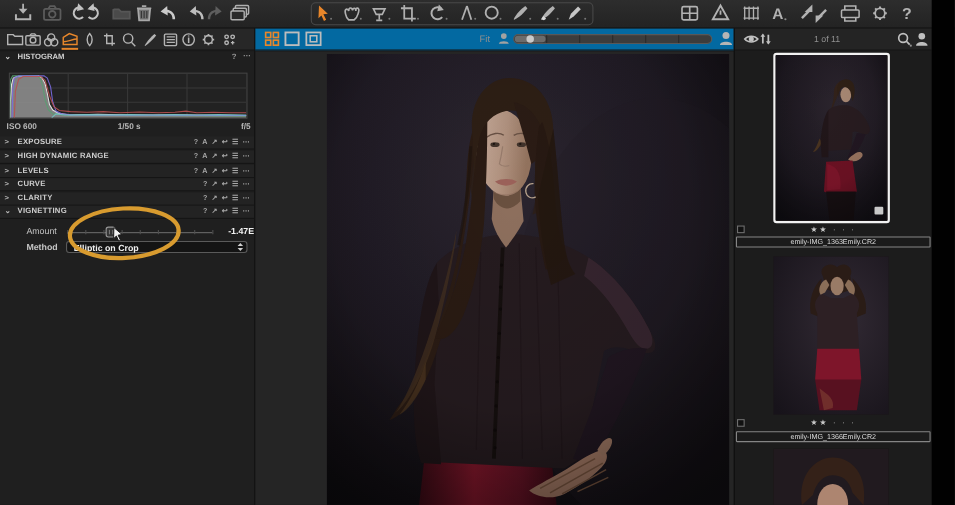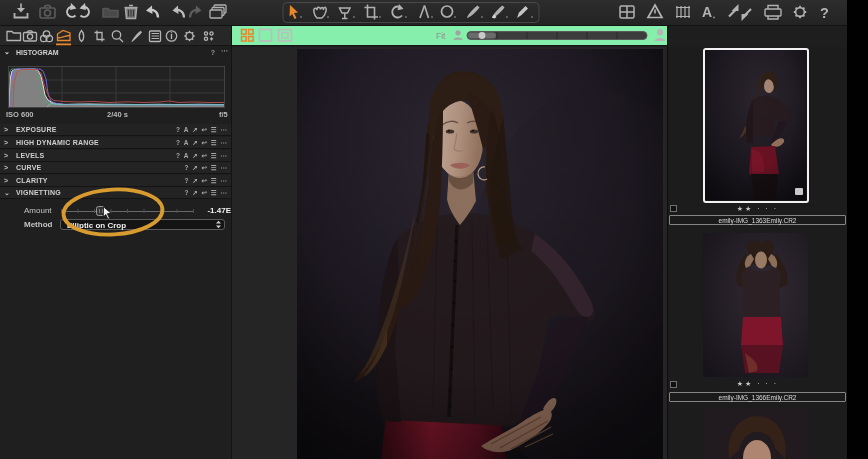--- a/index.html
+++ b/index.html
@@ -5,21 +5,21 @@
   * { margin:0; padding:0; box-sizing:border-box; }
   html,body { width:868px; height:459px; background:#000; overflow:hidden; }
   #root { position:absolute; left:0; top:0; width:868px; height:459px;
           font-family:"Liberation Sans", sans-serif; background:#1e1e1e; overflow:hidden; }
   .abs { position:absolute; }
   
   #topbar { left:0; top:0; width:868px; height:26px;
             background:linear-gradient(#2d2d2d,#232323); border-bottom:1px solid #121212; }
   
   #tabbar   { left:0;   top:26px; width:231px; height:20px; background:#272727; border-bottom:1px solid #151515;}
-  #viewbar  { left:232px; top:26px; width:435px; height:20px; background:#86efac; border-bottom:1px solid #151515;}
+  #viewbar  { left:232px; top:26px; width:435px; height:20px; background:#0369a1; border-bottom:1px solid #151515;}
   #fsheader { left:668px; top:26px; width:179px; height:20px; background:#242424; border-bottom:1px solid #151515;}
   
   #leftpanel { left:0; top:47px; width:231px; height:412px; background:#1f1f1f; }
   #viewer    { left:232px; top:47px; width:435px; height:412px; background:#252525; }
   #filmstrip { left:668px; top:47px; width:179px; height:412px; background:#1c1c1c; }
   #vdiv1 { left:231px; top:26px; width:1px; height:433px; background:#131313; }
   #vdiv2 { left:667px; top:26px; width:1px; height:433px; background:#0e0e0e; }
   #blackstrip { left:847px; top:0; width:21px; height:459px; background:#010101; }
   
   .phead { position:absolute; left:0; width:231px; height:12px; background:#232323;
@@ -248,20 +248,46 @@
       </g>
       <rect x="235" y="5.5" width="180" height="8" rx="4" fill="#3c3c3c" stroke="#585858" stroke-width="1"></rect>
       <rect x="236" y="6.5" width="28" height="6" rx="3" fill="#6b6b6b"></rect>
       <circle cx="250" cy="9.5" r="3.4" fill="#c9c9c9"></circle>
       <g stroke="#2a2a2a" stroke-width="1">
         <path d="M265,6 V13 M295,6 V13 M325,6 V13 M355,6 V13 M385,6 V13"></path>
       </g>
       <g fill="#b5b5b5">
         <circle cx="428" cy="6.3" r="3.2"></circle>
         <path d="M422.5,15 C422.5,11 433.5,11 433.5,15 Z"></path>
+      </g>
+    </svg>
+  </div>
+  <div id="fsheader" class="abs">
+    <svg width="179" height="20" viewBox="0 0 179 20" style="position:absolute;left:0;top:0;">
+
+      <g stroke="#c0c0c0" fill="none" stroke-width="1.4">
+        <path d="M9,9.5 C12,6 18,6 21,9.5 C18,13 12,13 9,9.5 Z"></path>
+      </g>
+      <circle cx="15" cy="9.5" r="2.3" fill="#c0c0c0"></circle>
+
+      <g stroke="#c0c0c0" stroke-width="1.6" fill="#c0c0c0">
+        <path d="M25.5,13.5 V5.5"></path>
+        <path d="M23.3,7.5 L25.5,4.5 L27.7,7.5 Z" stroke="none"></path>
+        <path d="M30.5,5.5 V13.5"></path>
+        <path d="M28.3,11.5 L30.5,14.5 L32.7,11.5 Z" stroke="none"></path>
+      </g>
+      <text x="72" y="12.5" font-size="8" fill="#909090" font-family="Liberation Sans">1 of 11</text>
+
+      <circle cx="153" cy="8.5" r="4" stroke="#c0c0c0" fill="none" stroke-width="1.5"></circle>
+      <path d="M156,11.5 L159,14.5" stroke="#c0c0c0" stroke-width="1.6"></path>
+      <circle cx="160" cy="15.5" r="1" fill="#909090"></circle>
+
+      <g fill="#c0c0c0">
+        <circle cx="170" cy="7" r="3"></circle>
+        <path d="M164.8,15.5 C164.8,11.2 175.2,11.2 175.2,15.5 Z"></path>
       </g>
     </svg>
   </div>
 
   <div id="leftpanel" class="abs">
     <div class="abs" id="histhead" style="left:0;top:0;width:231px;height:12px;">
       <span style="position:absolute;left:4px;top:1px;">⌄</span>
       <span style="position:absolute;left:16px;top:2px;">HISTOGRAM</span>
       <span style="position:absolute;right:16px;top:2px;color:#999;">?</span>
       <span style="position:absolute;right:3px;top:0px;color:#999;">⋯</span>
@@ -275,21 +301,21 @@
         <line x1="0" y1="26" x2="215" y2="26" stroke="#383838"></line>
         <path d="M0,40 L0.5,24 1.5,10 3,4 6,2.5 26,2 29,3.5 32,9 34,18 36,28 39,33 44,36 55,37.5 80,37 110,37.5 160,37.5 215,38 215,40 Z" fill="#8e8e8e" fill-opacity=".88"></path>
         <path d="M0,40 L0.5,24 1.5,10 3,4 6,2.5 26,2 29,3.5 32,9 34,18 36,28 39,33 44,36 55,37.5 80,37 110,37.5 160,37.5 215,38" fill="none" stroke="#dedede" stroke-width="1"></path>
         <path d="M0,40 0,14 0.8,5 2.5,2 25,2 28,5 30,12 32,24 35,33 39,36.5 50,37.5 120,38 215,38.5" fill="none" stroke="#55a070" stroke-width="1" opacity=".9"></path>
         <path d="M2,40 2.5,16 4,4 8,2 31,2 34,4 37,12 39,26 42,34 47,36.5 58,37.5 215,38" fill="none" stroke="#7a6ae0" stroke-width="1" opacity=".9"></path>
         <path d="M4,40 5,16 8,5 12,2.5 28,2.5 32,6 36,20 40,30 45,33.5 55,34.5 70,35 85,34.5 100,35.5 118,34.8 135,35.5 150,35 160,34 170,35.5 185,35 200,35.5 215,35.5" fill="none" stroke="#b85050" stroke-width="1" opacity=".9"></path>
         <path d="M38,40 42,36.5 50,37.5 70,37.2 90,37.6 110,37.2 130,37.6 150,37.2 170,37.6 190,37.2 215,37.6" fill="none" stroke="#76c2c2" stroke-width="1" opacity=".9"></path>
       </svg>
     </div>
     <div class="lbl" style="left:6px;top:63px;font-size:7.5px;font-weight:bold;color:#b9b9b9;">ISO 600</div>
-    <div class="lbl" style="left:107px;top:63px;font-size:7.5px;font-weight:bold;color:#b9b9b9;">2/40 s</div>
+    <div class="lbl" style="left:107px;top:63px;font-size:7.5px;font-weight:bold;color:#b9b9b9;">1/50 s</div>
     <div class="lbl" style="left:219px;top:63px;font-size:7.5px;font-weight:bold;color:#b9b9b9;">f/5</div>
 
     <div class="phead" style="top:77px;">
         <span class="chev">˃</span>
         <span class="tt">EXPOSURE</span>
         <span class="picons">?&nbsp;A&nbsp;↗&nbsp;↩&nbsp;☰&nbsp;⋯</span>
       </div>
     <div class="phead" style="top:90px;">
         <span class="chev">˃</span>
         <span class="tt">HIGH DYNAMIC RANGE</span>

